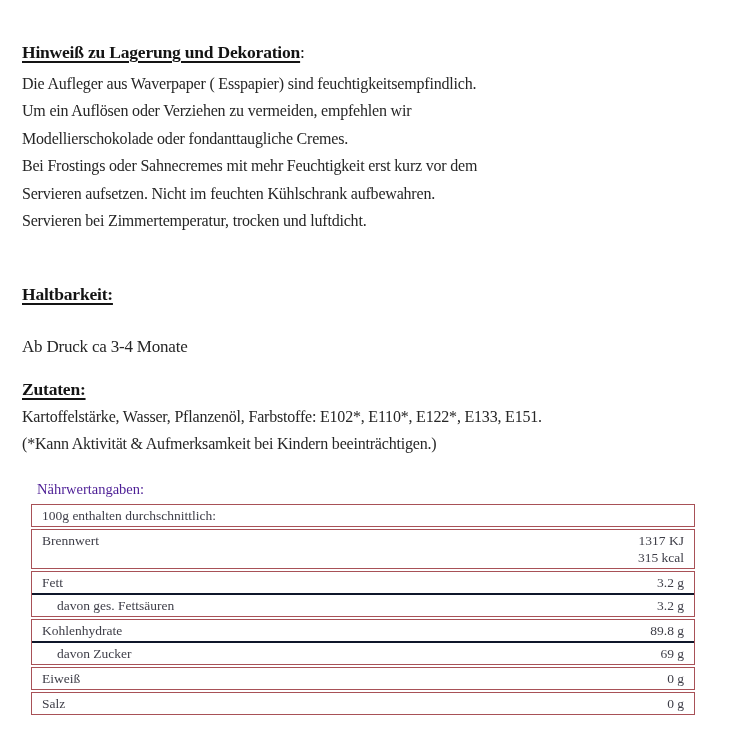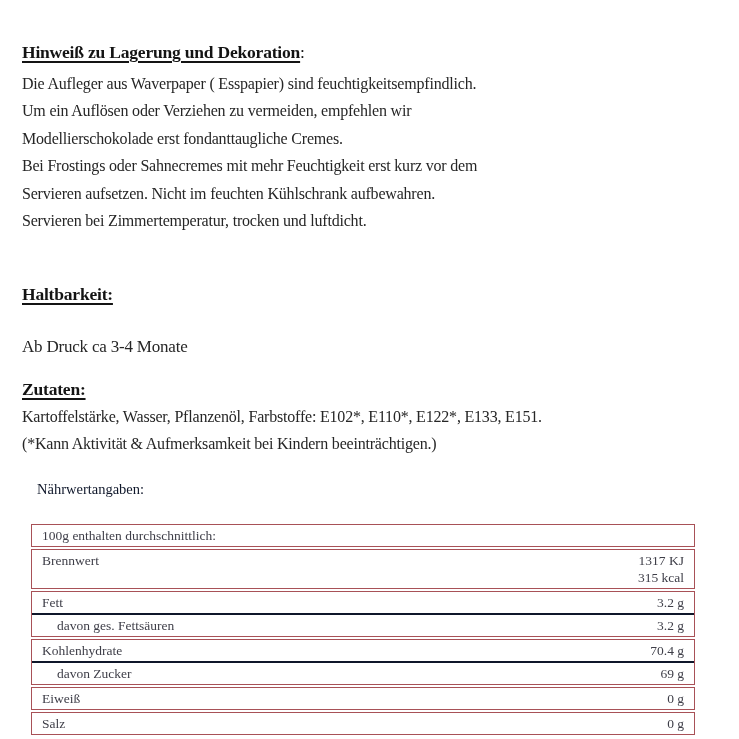--- a/index.html
+++ b/index.html
@@ -33,24 +33,24 @@
     letter-spacing:-0.2px;
   }
   #storage-heading{top:42px;}
   #storage-para{top:70px;}
   #shelf-heading{top:284px;}
   #shelf-text{top:337px;}
   #zutaten-heading{top:379px;}
   #ingredients-para{top:403px;}
   .nt-label{
     position:absolute;left:37px;top:481px;
-    font-size:14.5px;color:#0f172a;white-space:nowrap;
+    font-size:14.5px;color:#4c1d95;white-space:nowrap;
   }
   .nt-table{
-    position:absolute;left:31px;top:524px;
+    position:absolute;left:31px;top:504px;
     width:664px;box-sizing:border-box;
   }
   .nt-group{
     border:1px solid #a85157;
     background:#ffffff;
     margin-bottom:2px;
   }
   .nt-group:last-child{margin-bottom:0;}
   .nt-row{
     display:flex;justify-content:space-between;align-items:center;
@@ -70,21 +70,21 @@
 </head>
 <body>
 
 <div class="page">
 
   <div class="heading" id="storage-heading"><span class="u">Hinweiß zu Lagerung und Dekoration</span><span class="colon">:</span></div>
 
   <div class="para" id="storage-para">
       <div class="tline">Die Aufleger aus Waverpaper ( Esspapier) sind feuchtigkeitsempfindlich.</div>
       <div class="tline">Um ein Auflösen oder Verziehen zu vermeiden, empfehlen wir</div>
-      <div class="tline">Modellierschokolade erst fondanttaugliche Cremes.</div>
+      <div class="tline">Modellierschokolade oder fondanttaugliche Cremes.</div>
       <div class="tline">Bei Frostings oder Sahnecremes mit mehr Feuchtigkeit erst kurz vor dem</div>
       <div class="tline">Servieren aufsetzen. Nicht im feuchten Kühlschrank aufbewahren.</div>
       <div class="tline">Servieren bei Zimmertemperatur, trocken und luftdicht.</div>
     </div>
 
   <div class="heading" id="shelf-heading"><span class="u">Haltbarkeit:</span></div>
 
   <div class="plain-text" id="shelf-text">Ab Druck ca 3-4 Monate</div>
 
   <div class="heading" id="zutaten-heading"><span class="u">Zutaten:</span></div>
@@ -123,21 +123,21 @@
           <span class="nt-label-cell">davon ges. Fettsäuren</span>
           <div class="nt-values">
             <div class="nt-value">3.2 g</div>
           </div>
         </div>
       </div>
       <div class="nt-group">
         <div class="nt-row">
           <span class="nt-label-cell">Kohlenhydrate</span>
           <div class="nt-values">
-            <div class="nt-value">70.4 g</div>
+            <div class="nt-value">89.8 g</div>
           </div>
         </div>
         <div class="nt-row sub">
           <span class="nt-label-cell">davon Zucker</span>
           <div class="nt-values">
             <div class="nt-value">69 g</div>
           </div>
         </div>
       </div>
       <div class="nt-group">

